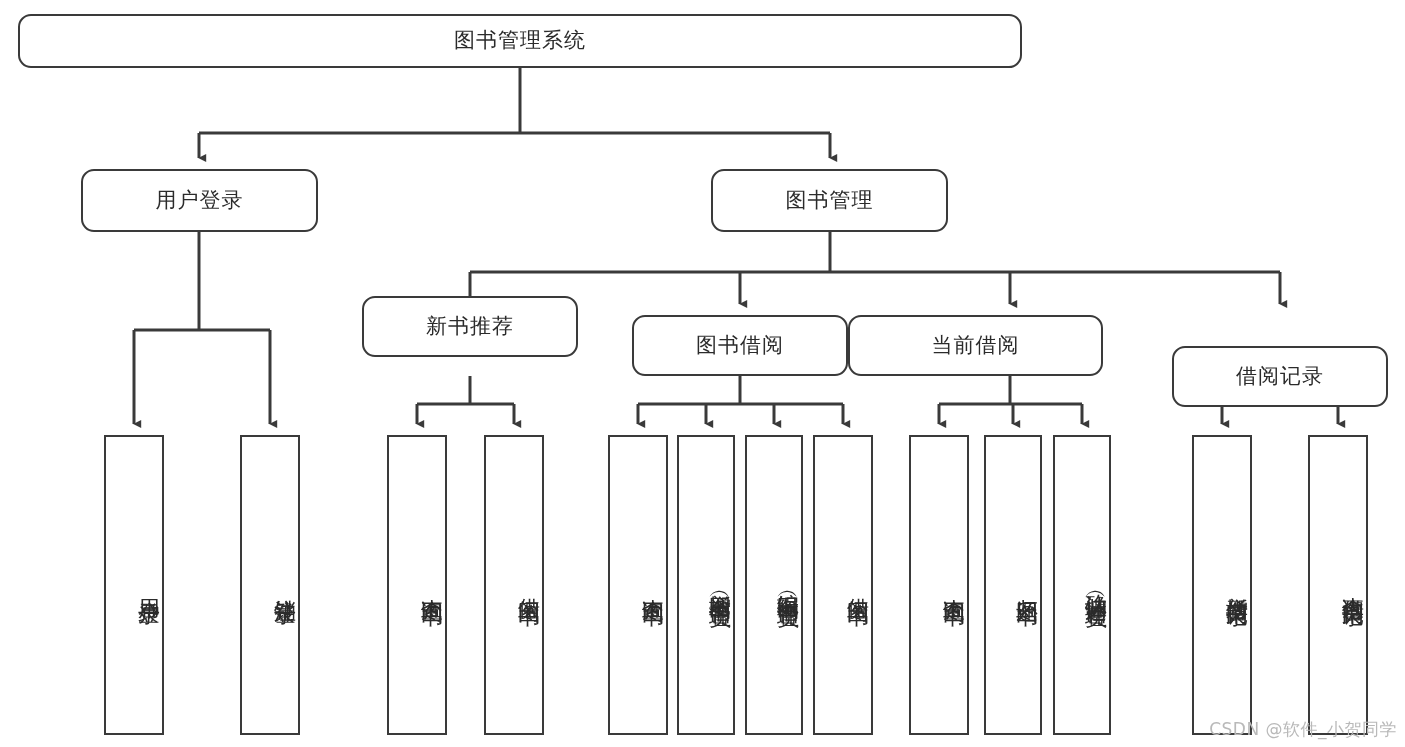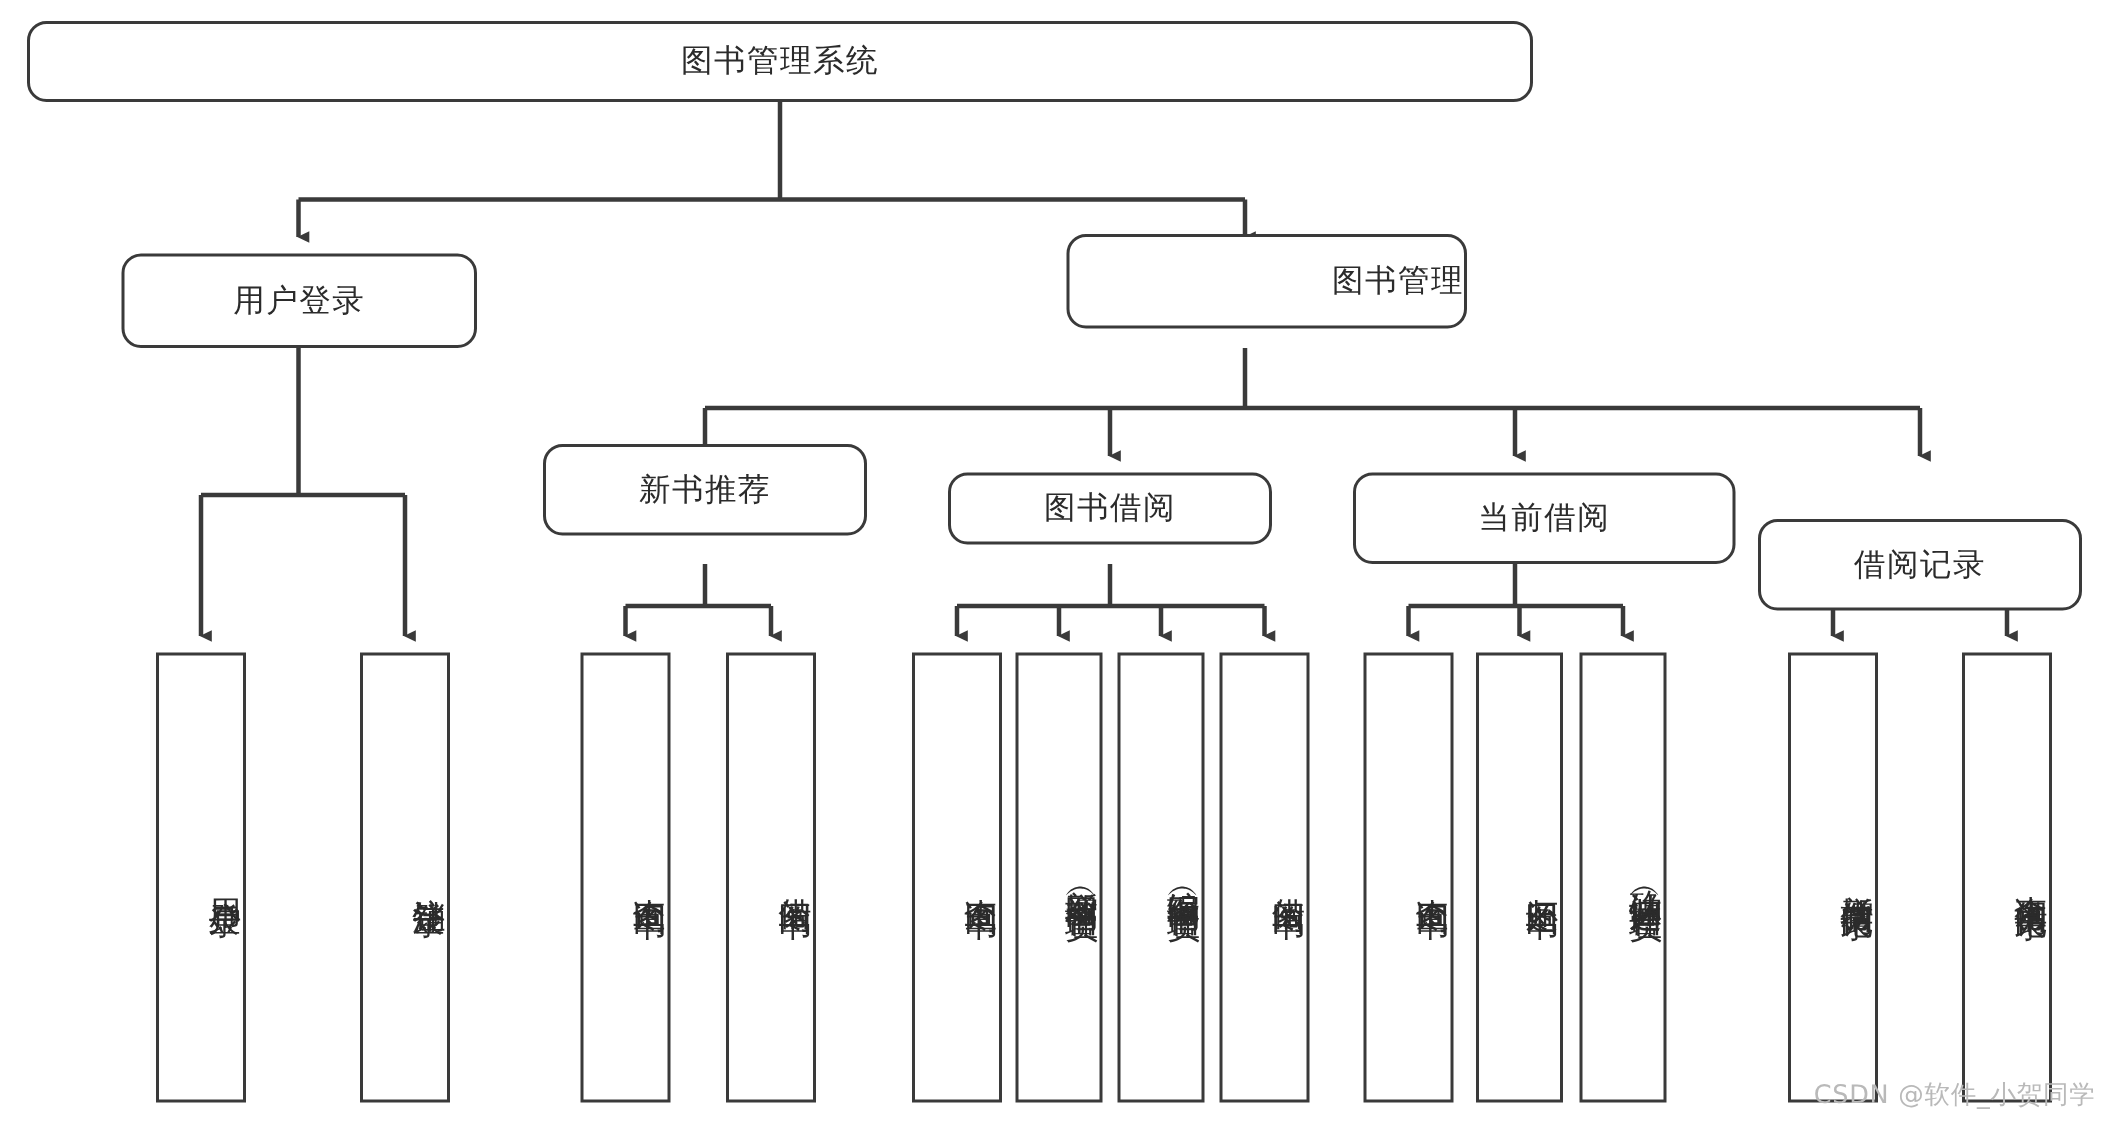--- a/index.html
+++ b/index.html
@@ -125,31 +125,31 @@
     </g>
   </svg>
 
   <div class="node horiz" style="left:18px; top:14px; width:1004px; height:54px;">
     <span>图书管理系统</span>
   </div>
 
   <div class="node horiz" style="left:81px; top:169px; width:237px; height:63px;">
     <span>用户登录</span>
   </div>
-  <div class="node horiz" style="left:711px; top:156px; width:267px; height:63px;justify-content:flex-end;">
+  <div class="node horiz" style="left:711px; top:169px; width:237px; height:63px;">
     <span>图书管理</span>
   </div>
 
   <div class="node horiz" style="left:362px; top:296px; width:216px; height:61px;">
     <span>新书推荐</span>
   </div>
-  <div class="node horiz" style="left:632px; top:315px; width:216px; height:48px;">
+  <div class="node horiz" style="left:632px; top:315px; width:216px; height:61px;">
     <span>图书借阅</span>
   </div>
-  <div class="node horiz" style="left:902px; top:315px; width:255px; height:61px;">
+  <div class="node horiz" style="left:848px; top:315px; width:255px; height:61px;">
     <span>当前借阅</span>
   </div>
   <div class="node horiz" style="left:1172px; top:315px; width:216px; height:61px;margin-top:31px;">
     <span>借阅记录</span>
   </div>
 
   <div class="node vert" style="left:104px; top:435px; width:60px; height:300px;">
     <span class="vtext">用户登录</span>
   </div>
   <div class="node vert" style="left:240px; top:435px; width:60px; height:300px;">

